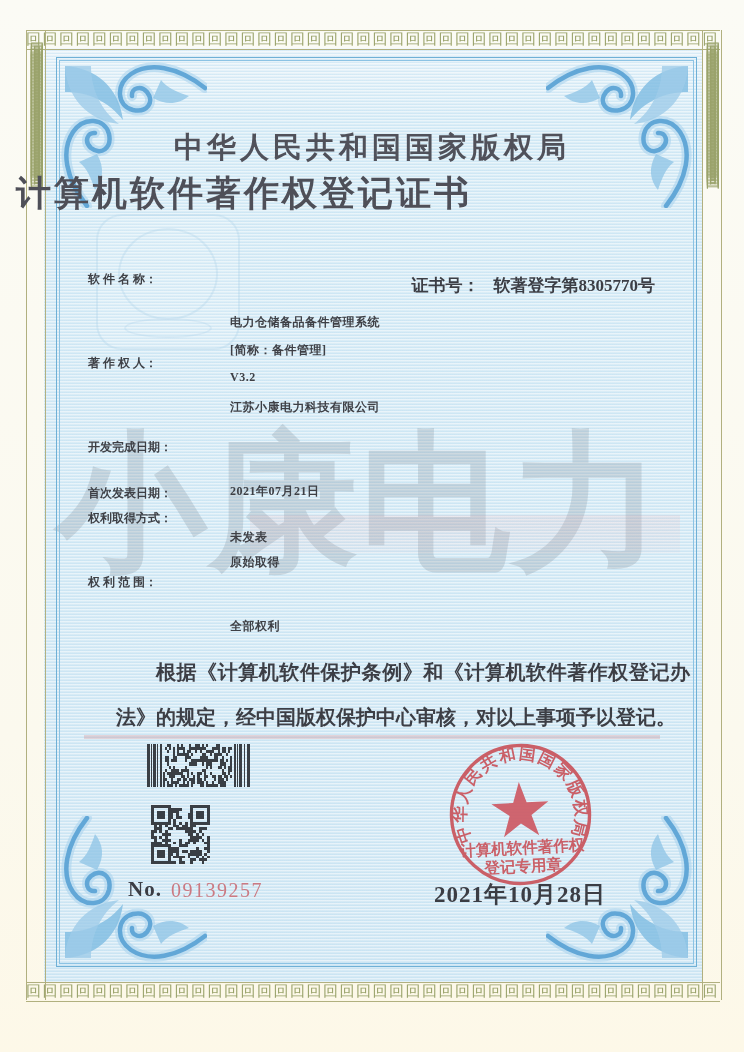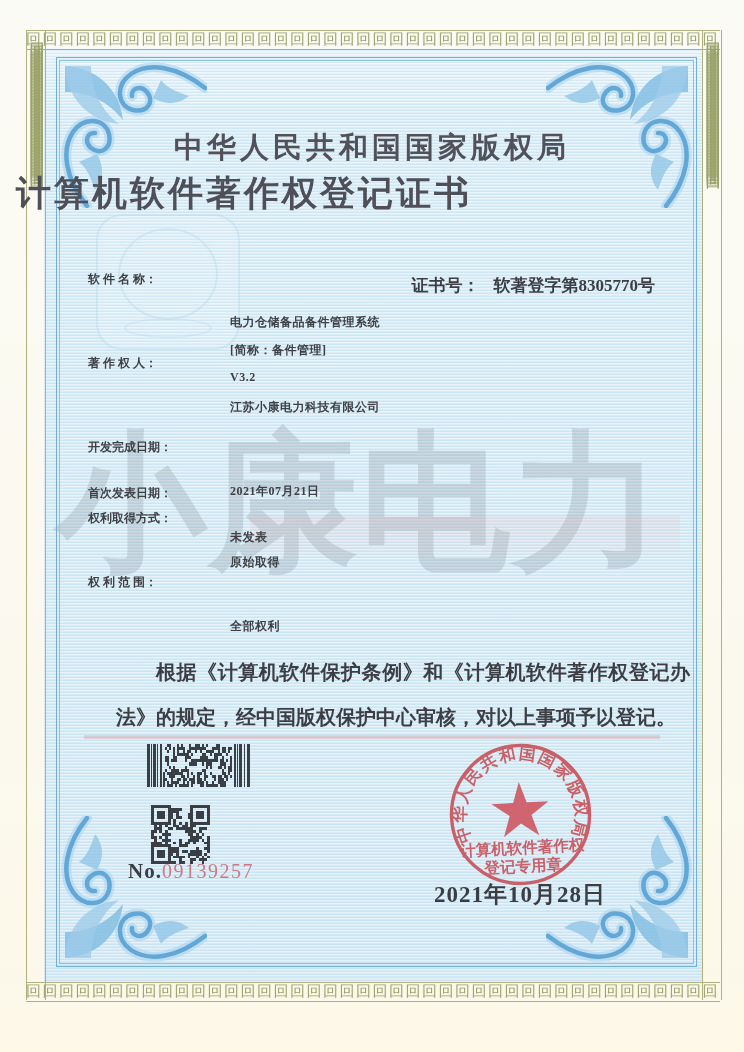--- a/index.html
+++ b/index.html
@@ -62,21 +62,21 @@
   .lbl{display:inline-block;width:142px;white-space:pre;vertical-align:top;}
   .val{display:inline-block;vertical-align:top;letter-spacing:.5px;margin-top:44px;}
   .val-lines div{line-height:27.5px;}
 
   .statement{position:absolute;left:88px;top:650px;width:574px;z-index:3;
      font-size:20px;font-weight:600;line-height:45px;text-indent:2em;text-align:justify;color:#3c3e45;margin-left:28px;}
 
   .barcode{position:absolute;left:147px;top:744px;width:103px;height:43px;z-index:3;}
   .qrcode{position:absolute;left:151px;top:805px;width:59px;height:59px;z-index:3;}
 
-  .serial{position:absolute;left:128px;top:859px;z-index:3;display:flex;align-items:center;}
+  .serial{position:absolute;left:128px;top:877px;z-index:3;display:flex;align-items:flex-end;gap:9px;}
   .serial .no{font-size:21px;font-weight:600;letter-spacing:1px;color:#3b3d44;}
   .serial .digits{font-family:Liberation Serif, serif;
      font-size:20px;color:#cb7a83;letter-spacing:1.5px;}
 
   .seal{position:absolute;left:447px;top:741px;width:147px;height:147px;z-index:4;opacity:.92;transform:rotate(-3deg);}
   .seal text{font-family:"Liberation Serif",serif;font-weight:700;fill:#c9545c;}
 
   .issue-date{position:absolute;left:430px;top:879px;width:180px;z-index:5;text-align:center;
      font-size:23px;font-weight:600;letter-spacing:1px;color:#3b3d44;}
   svg.codes{fill:#3a3f45;shape-rendering:crispEdges;}

